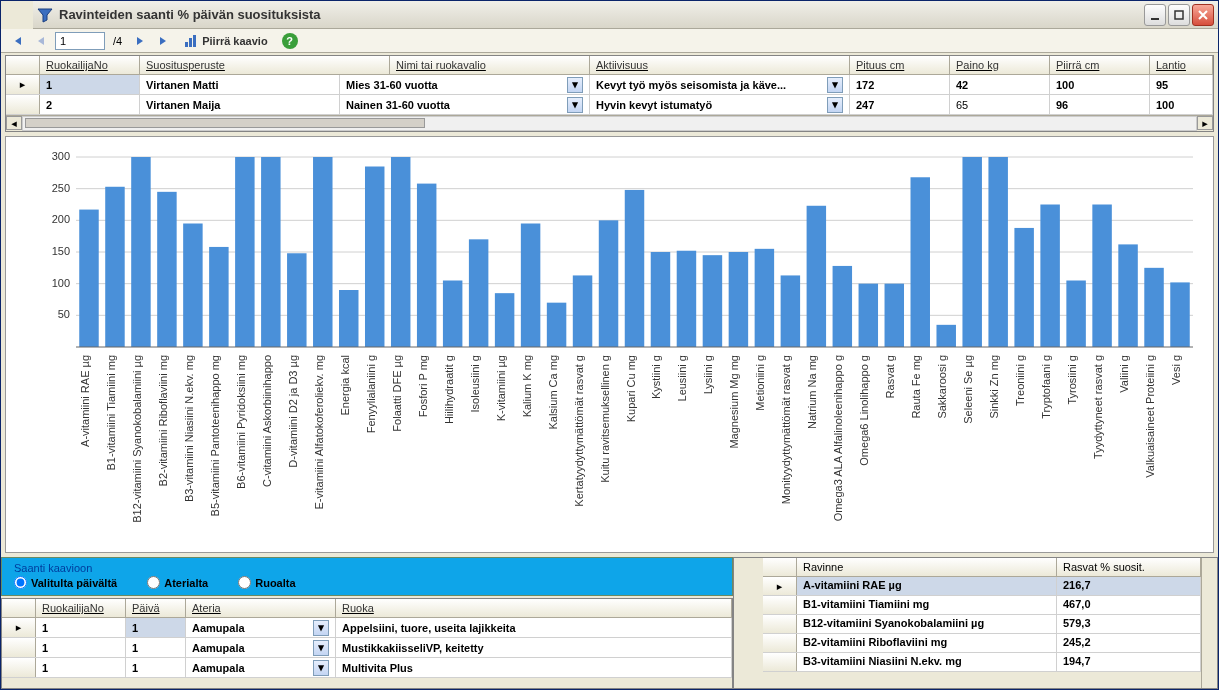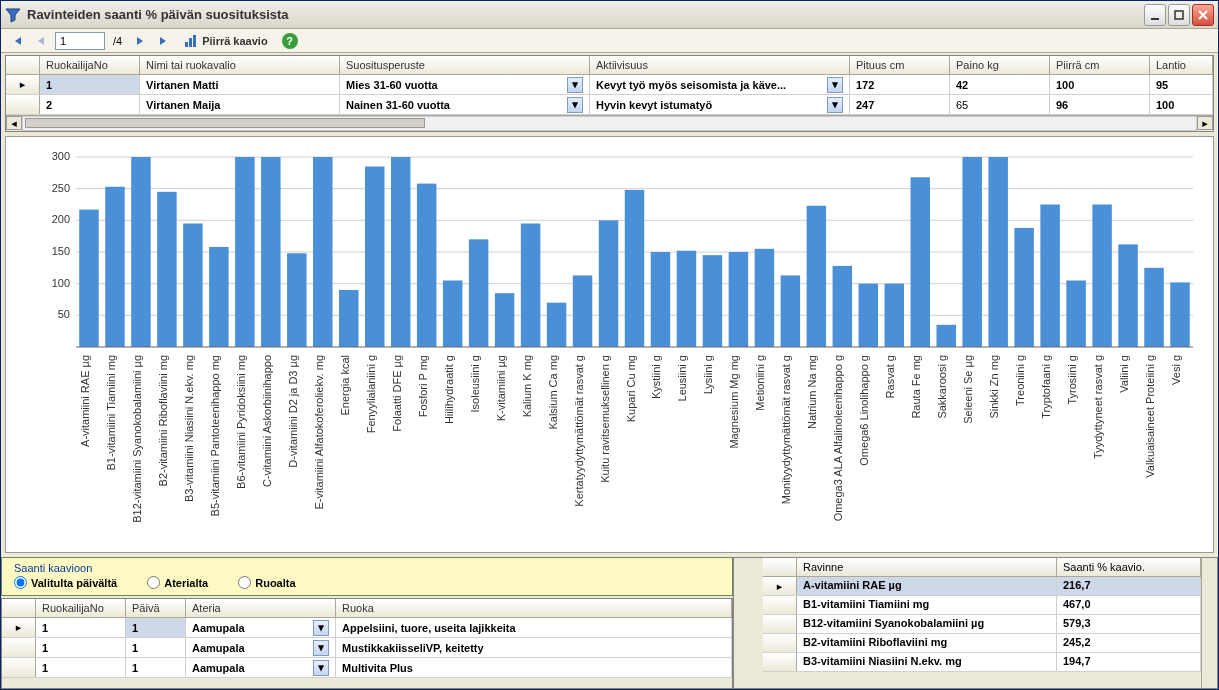--- a/index.html
+++ b/index.html
@@ -1,49 +1,49 @@
 <!DOCTYPE html>
 <html><head>
 <meta charset="utf-8">
 <style>
 * { box-sizing: border-box; margin: 0; padding: 0; font-family: Tahoma, Arial, sans-serif; font-size: 11px; }
 body { background: #ece9d8; width: 1219px; height: 690px; overflow: hidden; }
 .window { width: 1219px; height: 690px; border: 1px solid #0a246a; background: #ece9d8; display: flex; flex-direction: column; }
-.titlebar { height: 28px; background: linear-gradient(to bottom, #f0efe9, #d9d6c9); display: flex; align-items: center; padding: 0 4px; border-bottom: 1px solid #aba89a; }
+.titlebar { height: 28px; background: linear-gradient(to bottom, #f0efe9, #d9d6c9); display: flex; align-items: center; padding: 0 4px; border-bottom: 1px solid #aba89a; margin-left: 32px; }
 .titlebar .icon { width: 16px; height: 16px; margin-right: 6px; display: inline-flex; align-items: center; justify-content: center; }
 .titlebar .title { font-weight: bold; color: #333; flex: 1; font-size: 13px; }
 .titlebar .winbtns { display: flex; gap: 2px; }
 .winbtn { width: 22px; height: 22px; border: 1px solid #999; background: linear-gradient(to bottom,#fefefe,#ddd); display: flex; align-items: center; justify-content: center; border-radius: 3px; cursor: pointer; }
 .winbtn.close { background: linear-gradient(to bottom,#f8a898,#d64e3c); border-color:#a03020; }
 .winbtn svg { width: 12px; height: 12px; }
 .toolbar { height: 24px; background: #f5f3ea; border-bottom: 1px solid #aba89a; display: flex; align-items: center; padding: 0 6px; gap: 4px; }
 .toolbtn { width: 20px; height: 18px; display: flex; align-items: center; justify-content: center; cursor: pointer; }
 .toolbtn svg { width: 12px; height: 12px; }
 .page-input { width: 50px; height: 18px; border: 1px solid #7f9db9; padding: 0 4px; }
 .page-total { padding: 0 4px; }
 .chart-btn { display: flex; align-items: center; gap: 4px; padding: 2px 6px; cursor: pointer; font-weight: bold; color: #333; }
 .help-icon { width: 16px; height: 16px; border-radius: 50%; background: #3a9e3a; color: #fff; display: flex; align-items: center; justify-content: center; font-weight: bold; margin-left: 4px; cursor: pointer; }
 .topgrid { border: 1px solid #848484; margin: 2px 4px 0 4px; }
-.grid-head { display: flex; background: #ece9d8; border-bottom: 1px solid #aca899; }
+.grid-head { display: flex; background: #ece9d8; border-bottom: 1px solid #aca899; text-decoration: underline; }
 .grid-head .th { border-right: 1px solid #aca899; padding: 3px 6px; background: linear-gradient(to bottom,#fff,#ece9d8); color: #333; }
 .grid-body .tr { display: flex; border-bottom: 1px solid #d0d0d0; background: #fff; height: 20px; }
 .grid-body .td { border-right: 1px solid #d0d0d0; padding: 2px 6px; display: flex; align-items: center; overflow: hidden; white-space: nowrap; }
 .grid-body .td.selected { background: #cdd8e8; }
 .rowsel { width: 34px; background: linear-gradient(to bottom,#fff,#ece9d8); border-right: 1px solid #aca899; display: flex; align-items: center; justify-content: center; }
 .dd-btn { width: 16px; height: 16px; border: 1px solid #7f9db9; background: linear-gradient(to bottom,#e6eefc,#c3d5f3); margin-left: auto; display: flex; align-items: center; justify-content: center; }
 .hscroll { height: 16px; background: #ece9d8; border-top: 1px solid #aca899; display: flex; }
 .hscroll .track { flex: 1; background: #f0f0f0; border: 1px solid #ccc; position: relative; }
 .hscroll .thumb { position: absolute; left: 2px; top: 1px; height: 10px; width: 400px; background: #d4d0c8; border: 1px solid #999; }
 .hscroll .arr { width: 16px; height: 14px; border: 1px solid #999; background: #ece9d8; display:flex;align-items:center;justify-content:center; }
 .vscroll { width: 16px; background: #ece9d8; border-left: 1px solid #aca899; }
 .chart-area { flex: 1; background: #fff; margin: 4px; border: 1px solid #999; padding: 10px 10px 4px 30px; position: relative; min-height: 0; }
 .chart-svg { width: 100%; height: 100%; }
 .bottom { display: flex; height: 132px; }
 .left-panel { width: 732px; display: flex; flex-direction: column; }
-.radio-bar { background: #fef9c3; padding: 6px 12px; display: flex; align-items: center; gap: 30px; border: 1px solid #6a8a62; }
+.radio-bar { background: #0ea5e9; padding: 6px 12px; display: flex; align-items: center; gap: 30px; border: 1px solid #6a8a62; }
 .radio-bar .legend { color: #003e9e; font-size: 11px; position: relative; top: -2px; }
 .radio-item { display: flex; align-items: center; gap: 4px; color: #000; font-weight: bold; }
 .radio-item input { margin: 0; }
 .right-panel { flex: 1; border: 1px solid #848484; display: flex; }
 .right-grid { flex: 1; margin-left: 29px; }
 .right-head { display: flex; background: linear-gradient(to bottom,#fff,#ece9d8); border-bottom: 1px solid #aca899; }
 .right-head .th { border-right: 1px solid #aca899; padding: 3px 6px; }
 .right-body .tr { display: flex; border-bottom: 1px solid #d0d0d0; background: #fff; height: 19px; }
 .right-body .tr.sel { background: #cdd8e8; }
 .right-body .td { border-right: 1px solid #d0d0d0; padding: 2px 6px; overflow: hidden; white-space: nowrap; font-weight: bold; }
@@ -111,22 +111,22 @@
         </svg>
       <span>Piirrä kaavio</span>
     </div>
     <div class="help-icon">?</div>
   </div>
 
   <div class="topgrid">
     <div class="grid-head">
       <div class="rowsel th" style="width:34px"></div>
       <div class="th" style="width:100px">RuokailijaNo</div>
+      <div class="th" style="width:250px">Suositusperuste</div>
       <div class="th" style="width:200px">Nimi tai ruokavalio</div>
-      <div class="th" style="width:250px">Suositusperuste</div>
       <div class="th" style="width:260px">Aktiivisuus</div>
       <div class="th" style="width:100px">Pituus cm</div>
       <div class="th" style="width:100px">Paino kg</div>
       <div class="th" style="width:100px">Piirrä cm</div>
       <div class="th" style="flex:1">Lantio</div>
     </div>
     <div class="grid-body" id="topgrid-body">
         <div class="tr">
     <div class="rowsel">▸</div>
     <div class="td selected" style="width:100px;font-weight:bold">1</div>
@@ -315,21 +315,21 @@
     <div class="td" style="flex:1;font-weight:bold">Multivita Plus</div>
   </div>
           </div>
       </div>
     </div>
     <div class="right-panel">
       <div class="right-grid">
         <div class="right-head">
           <div class="rowsel th" style="width:34px"></div>
           <div class="th" style="width:260px">Ravinne</div>
-          <div class="th" style="flex:1">Saanti % kaavio.</div>
+          <div class="th" style="flex:1">Rasvat % suosit.</div>
         </div>
         <div class="right-body" id="rightgrid-body">
             <div class="tr sel">
     <div class="rowsel">▸</div>
     <div class="td" style="width:260px">A-vitamiini RAE µg</div>
     <div class="td val" style="flex:1">216,7</div>
   </div>
             <div class="tr ">
     <div class="rowsel"></div>
     <div class="td" style="width:260px">B1-vitamiini Tiamiini mg</div>

